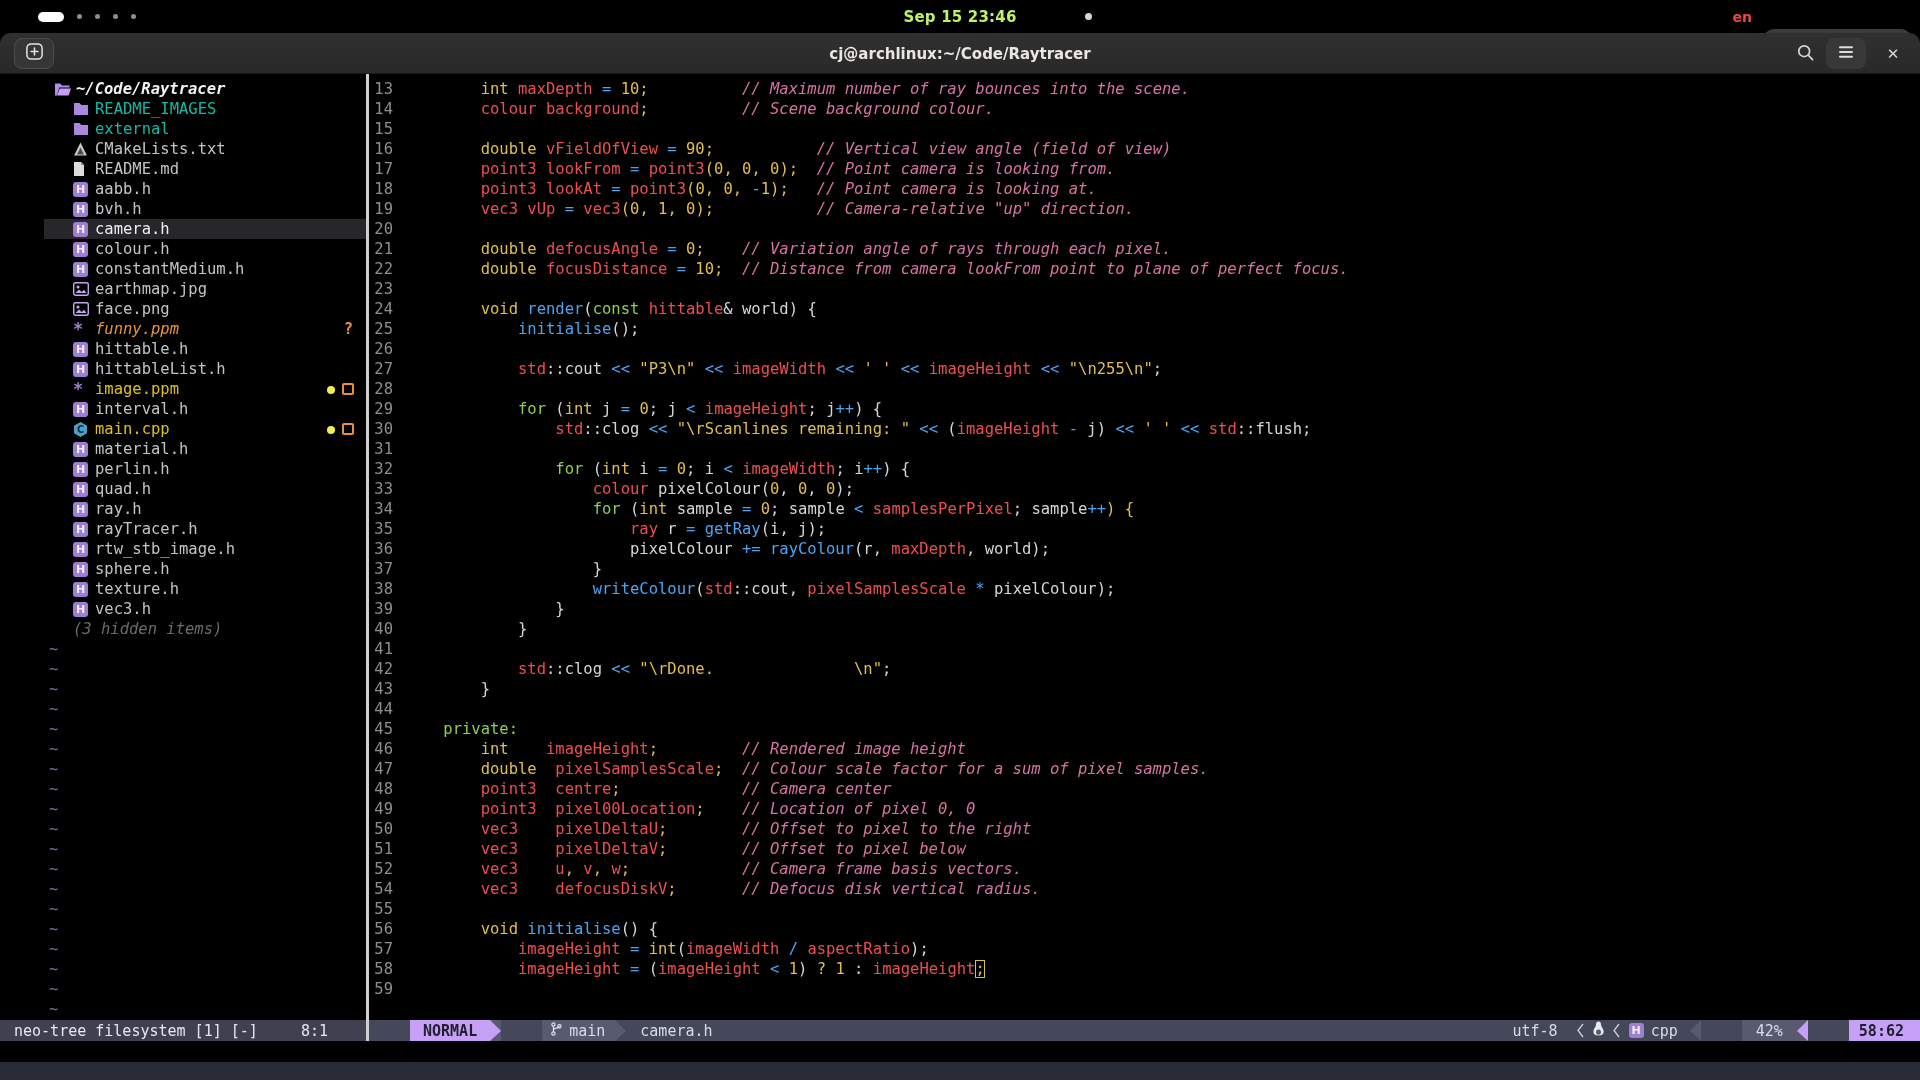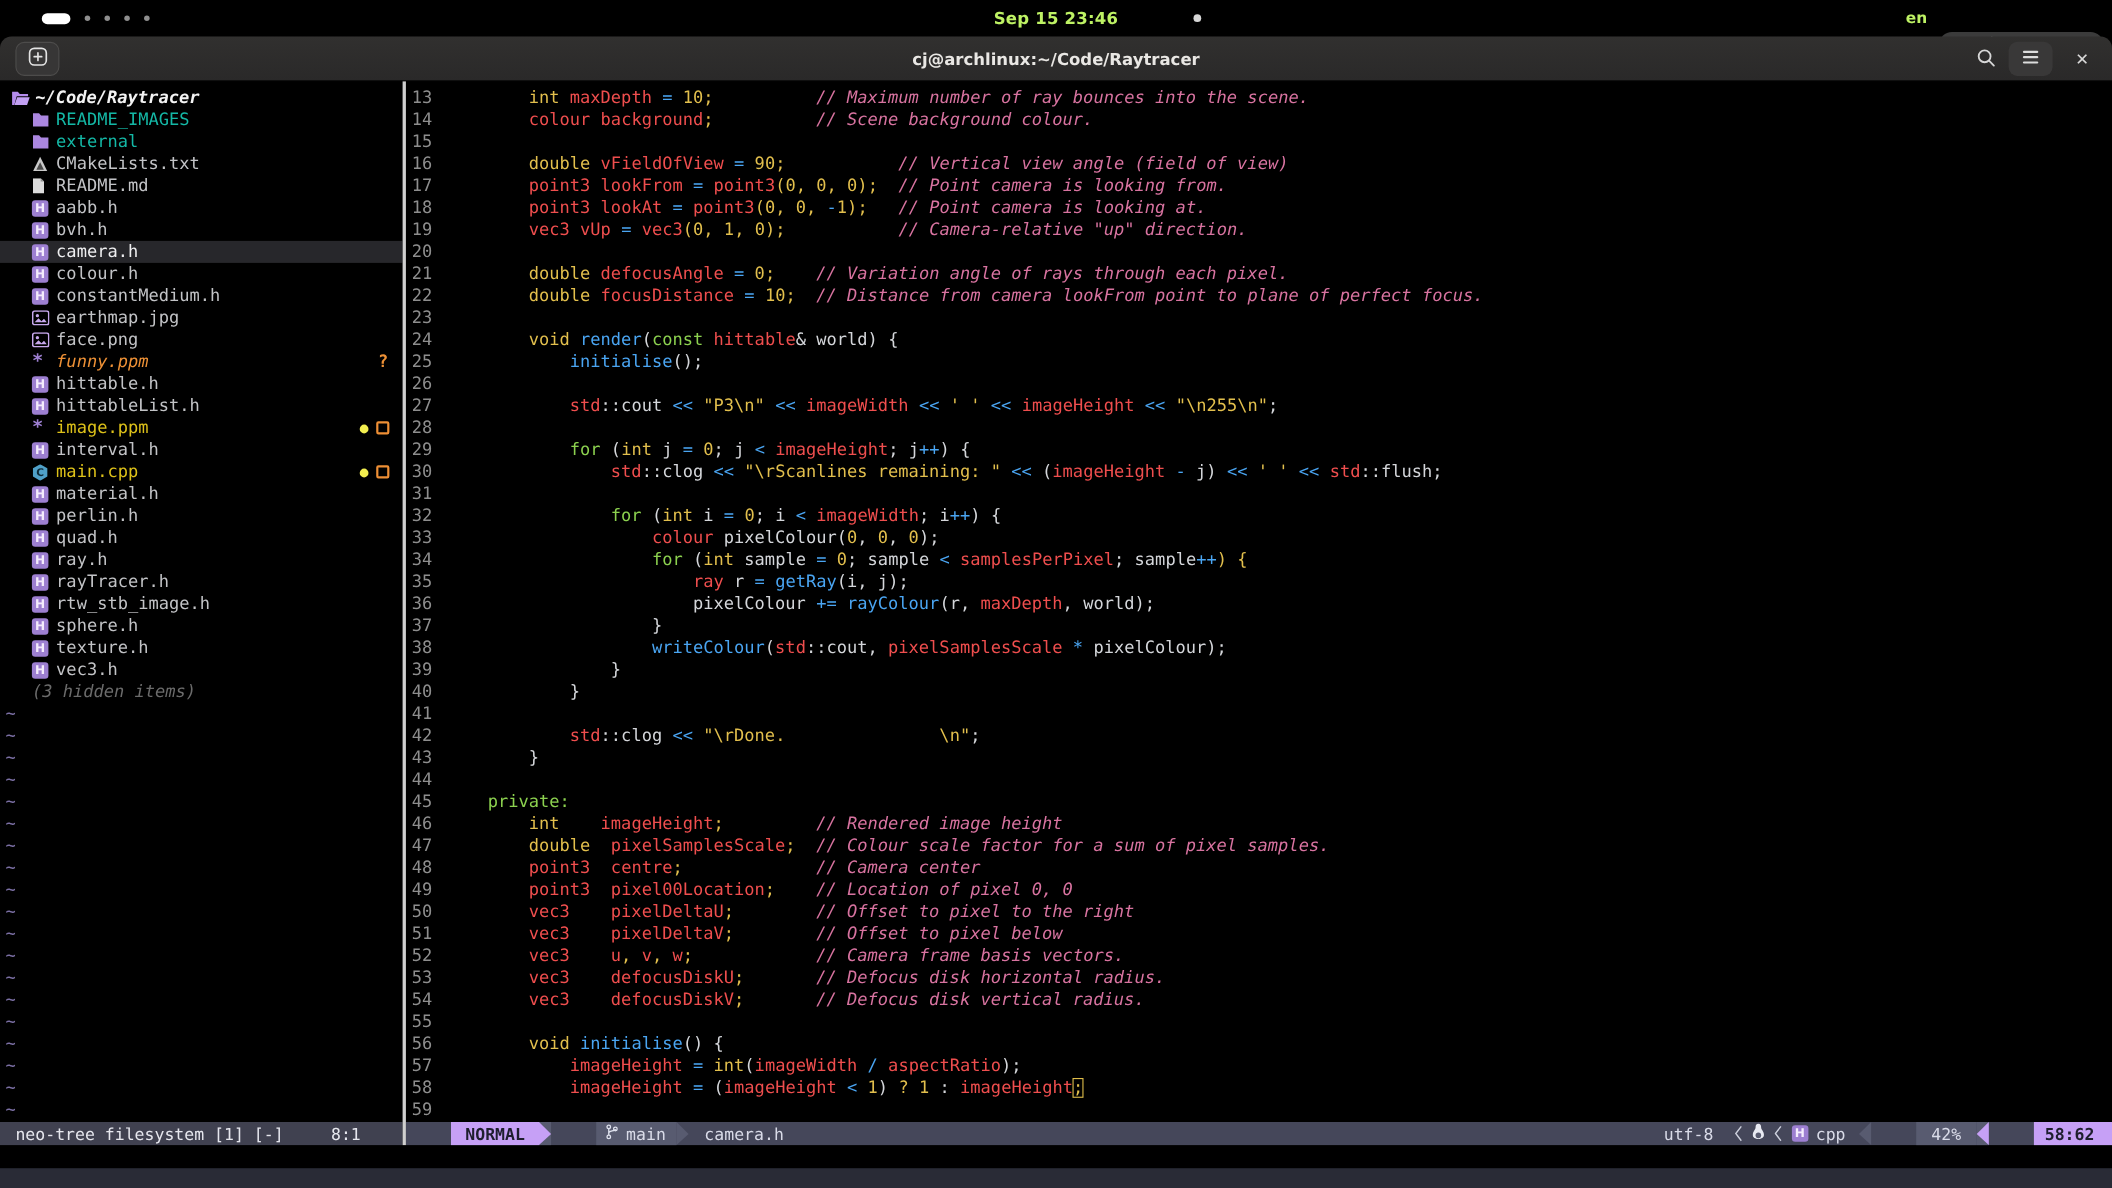--- a/index.html
+++ b/index.html
@@ -9,21 +9,21 @@
   
   #gnome-bar { position:absolute; left:0; top:0; width:1920px; height:33px; background:#000;
                display:flex; align-items:center; color:#fff; }
   #workspaces { position:absolute; left:38px; top:0; height:33px; display:flex; align-items:center; gap:13px; }
   #workspaces .pill { width:26px; height:10px; border-radius:5px; background:#ffffff; }
   #workspaces .dot  { width:5px; height:5px; border-radius:50%; background:#8f8f8f; }
   #clock-wrap { position:absolute; left:0; right:0; top:0; height:33px; display:flex; align-items:center; justify-content:center; }
   #clock { font-size:15px; font-weight:bold; color:#bef264; letter-spacing:.2px; }
   #notif-dot { position:absolute; left:1085px; top:13px; width:7px; height:7px; border-radius:50%; background:#d6d6d6; }
   #kbd-layout { position:absolute; right:168px; top:0; height:33px; display:flex; align-items:center;
-                font-size:14px; font-weight:bold; color:#bef264; }
+                font-size:14px; font-weight:bold; color:#ef4444; }
   #status-pill { position:absolute; right:8px; top:5px; height:23px; padding:0 12px; border-radius:12px;
                  background:#3b3b3b; display:flex; align-items:center; gap:9px;margin-top:24px; }
   #battery-label { font-size:13.5px; font-weight:bold; color:#fff; }
 
   
   #term-header { position:absolute; left:0; top:33px; width:1920px; height:41px;
                  background:linear-gradient(#31302f,#2a2929); border-bottom:1px solid #161616;
                  border-radius:11px 11px 0 0; }
   #newtab-btn { position:absolute; left:14px; top:5px; width:40px; height:31px; border-radius:8px;
                 background:#373636; border:1px solid #4d4c4b; display:flex; align-items:center; justify-content:center; }
@@ -31,21 +31,21 @@
                 justify-content:center; color:#e9e7e4; font-size:15px; font-weight:bold; }
   #search-btn { position:absolute; right:104px; top:10px; width:22px; height:22px; display:flex; align-items:center; justify-content:center; }
   #menu-btn { position:absolute; right:54px; top:5px; width:40px; height:31px; border-radius:8px; background:#393838;
               display:flex; align-items:center; justify-content:center; }
   #close-btn { position:absolute; right:14px; top:8px; width:26px; height:26px; display:flex; align-items:center;
                justify-content:center; color:#d8d8d8; font-size:15px; }
 
   
   #term-body { position:absolute; left:0; top:74px; width:1920px; height:946px; background:#000;
                font-family:"DejaVu Sans Mono", monospace; font-size:15.5px; }
-  #sidebar { position:absolute; left:0; top:0; width:366px; height:946px; padding-top:5px; overflow:hidden; }
+  #sidebar { position:absolute; left:0; top:0; width:366px; height:946px; padding-top:5px; overflow:hidden;padding-left:44px; }
   #winsep { position:absolute; left:366px; top:74px; width:3px; height:967px; background:#cfcfcf; z-index:5; }
   #main-pane { position:absolute; left:369px; top:0; width:1405px; height:946px; padding-top:5px; overflow:hidden; }
 
   
   .trow { position:relative; height:20px; display:flex; align-items:center; color:#c2c3c6; white-space:pre; }
   .trow.sel { background:#27272b; }
   .trow .ind { display:inline-block; }
   .ticon { display:inline-flex; width:22px; justify-content:flex-start; align-items:center; }
   .hbadge { display:inline-flex; width:15px; height:15px; border-radius:3px; background:#9d7fd1; color:#f4ecfd;
             font-size:11px; font-weight:bold; align-items:center; justify-content:center;
@@ -405,24 +405,20 @@
       </div>
       <div class="cl">
         <span class="ln">51</span>
         <span class="ct"><span class="tk-p">        </span><span class="tk-r">vec3</span><span class="tk-p">    </span><span class="tk-r">pixelDeltaV</span><span class="tk-y">;</span><span class="tk-p">        </span><span class="tk-c">// Offset to pixel below</span></span>
       </div>
       <div class="cl">
         <span class="ln">52</span>
         <span class="ct"><span class="tk-p">        </span><span class="tk-r">vec3</span><span class="tk-p">    </span><span class="tk-r">u</span><span class="tk-y">,</span><span class="tk-p"> </span><span class="tk-r">v</span><span class="tk-y">,</span><span class="tk-p"> </span><span class="tk-r">w</span><span class="tk-y">;</span><span class="tk-p">            </span><span class="tk-c">// Camera frame basis vectors.</span></span>
       </div>
       <div class="cl">
-        <span class="ln">53</span>
-        <span class="ct"><span class="tk-p">        </span><span class="tk-r">vec3</span><span class="tk-p">    </span><span class="tk-r">defocusDiskU</span><span class="tk-y">;</span><span class="tk-p">       </span><span class="tk-c">// Defocus disk horizontal radius.</span></span>
-      </div>
-      <div class="cl">
         <span class="ln">54</span>
         <span class="ct"><span class="tk-p">        </span><span class="tk-r">vec3</span><span class="tk-p">    </span><span class="tk-r">defocusDiskV</span><span class="tk-y">;</span><span class="tk-p">       </span><span class="tk-c">// Defocus disk vertical radius.</span></span>
       </div>
       <div class="cl">
         <span class="ln">55</span>
         <span class="ct"></span>
       </div>
       <div class="cl">
         <span class="ln">56</span>
         <span class="ct"><span class="tk-p">        </span><span class="tk-y">void</span><span class="tk-p"> </span><span class="tk-b">initialise</span><span class="tk-w">()</span><span class="tk-p"> </span><span class="tk-w">{</span></span>

